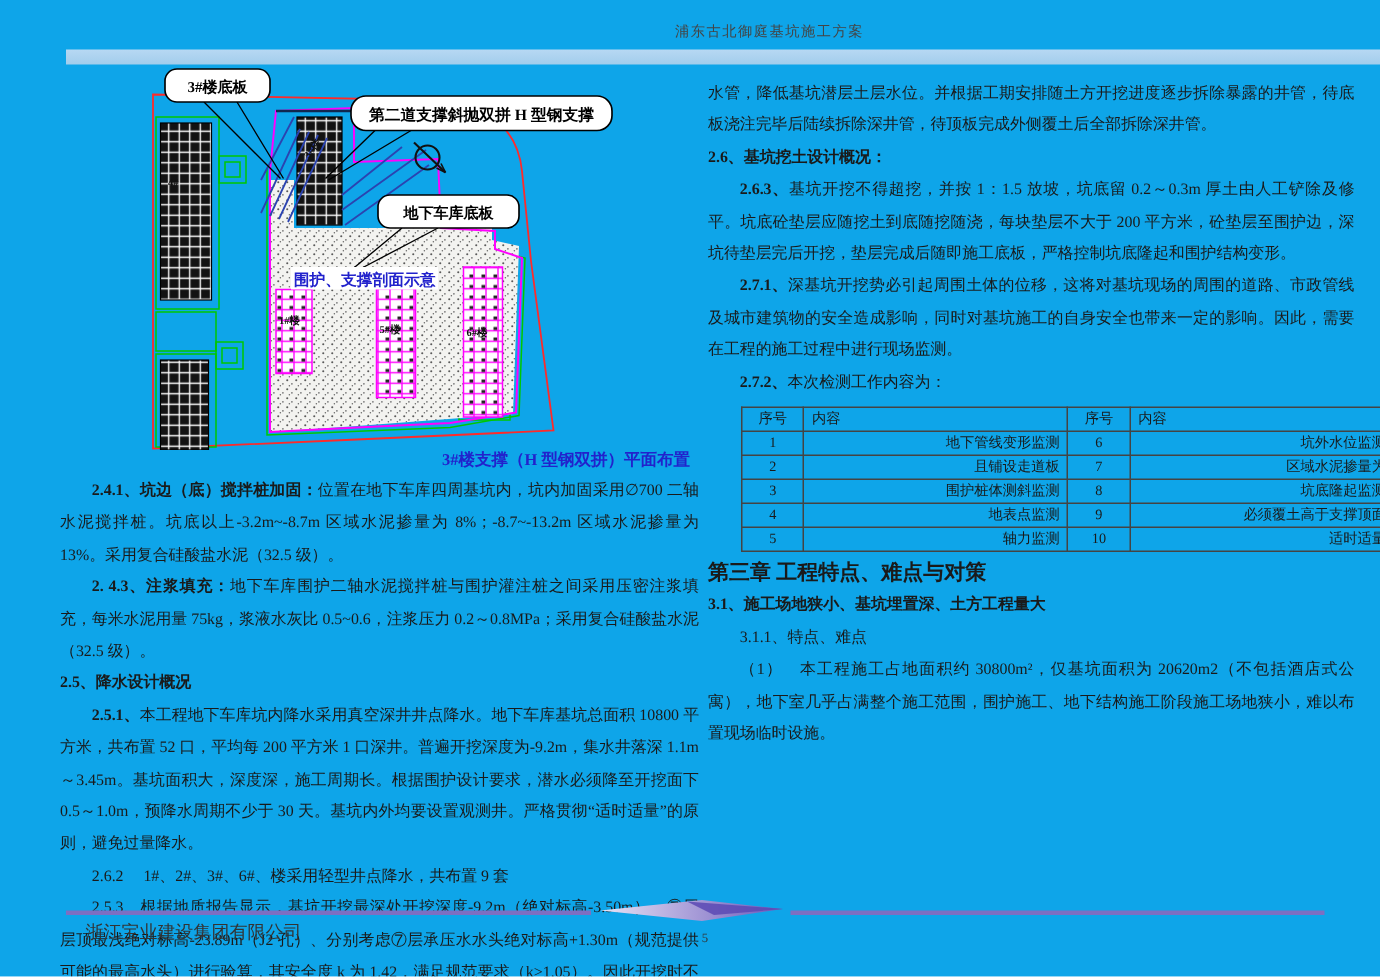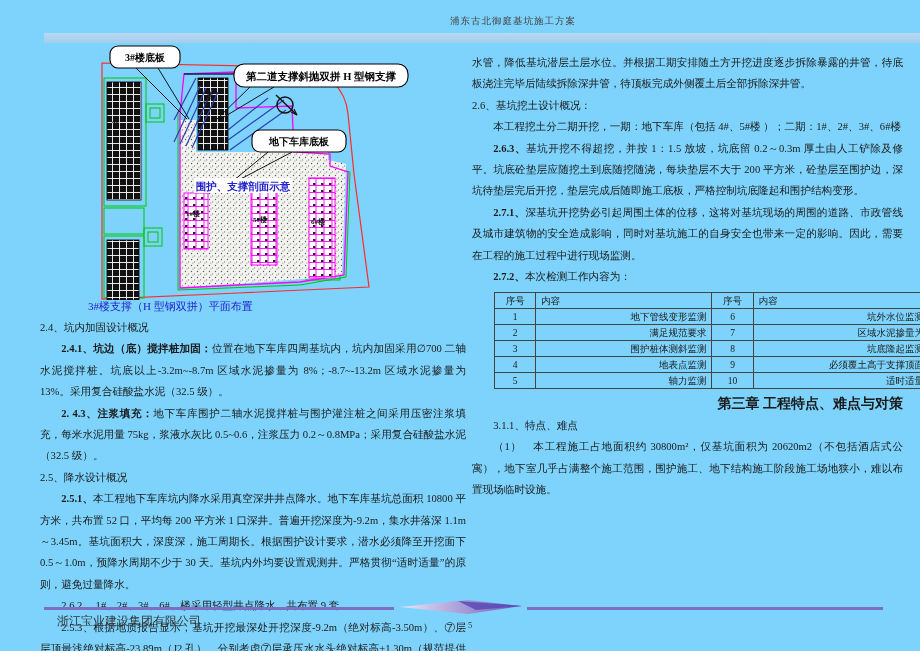--- a/index.html
+++ b/index.html
@@ -1,31 +1,31 @@
 <!DOCTYPE html>
 <html><head>
 <meta charset="utf-8">
 <style>
   html,body{margin:0;padding:0;background:#ffffff;}
-  .page{position:relative;width:920px;height:651px;background:#7dd3fc;overflow:hidden;
+  .page{position:relative;width:920px;height:651px;background:#0ea5e9;overflow:hidden;
         font-family:"Liberation Serif","DejaVu Serif",serif;color:#1a1a1a;}
   .header-title{position:absolute;left:160px;top:15px;width:706px;text-align:center;
         font-size:9.5px;color:#444;letter-spacing:1px;}
   .accent-bar{position:absolute;left:44px;top:33px;width:876px;height:10px;
         background:linear-gradient(to bottom,#b7d8f3,#a2cdec);}
   .diagram{position:absolute;left:88px;top:42px;width:372px;height:258px;}
-  .diagram-caption{position:absolute;left:88px;top:299px;width:372px;text-align:left;
-        font-size:11px;font-weight:normal;color:#2222cc;}
+  .diagram-caption{position:absolute;left:88px;top:299px;width:372px;text-align:right;
+        font-size:11px;font-weight:bold;color:#2222cc;}
   .col{position:absolute;font-size:10.6px;line-height:21.4px;text-align:justify;}
   .col-left{left:40px;top:317px;width:426px;}
   .col-right{left:472px;top:52px;width:431px;}
   .col p{margin:0;text-indent:2em;}
   .col p.noindent{text-indent:0;}
-  .col h4{margin:0;font-size:10.6px;font-weight:normal;text-indent:0;}
-  .chapter-title{margin:6px 0 5px 0;text-align:right;text-indent:0 !important;
+  .col h4{margin:0;font-size:10.6px;font-weight:bold;text-indent:0;}
+  .chapter-title{margin:6px 0 5px 0;text-align:left;text-indent:0 !important;
         font-size:14px;font-weight:bold;}
   table.monitor{border-collapse:collapse;margin:5px 0 4px 22px;width:436px;}
   table.monitor td,table.monitor th{border:1px solid #444;font-size:9.5px;font-weight:normal;
         height:15px;padding:0 5px;line-height:12px;}
   td.num,th.num{text-align:center;width:26px;padding:0 2px;}
   td.content{width:147px;text-align:right;}
   .footer-line{position:absolute;top:607px;height:2.5px;background:#7d6fc2;}
   .footer-line.l{left:44px;width:350px;}
   .footer-line.r{left:527px;width:356px;}
   .footer-arrow{position:absolute;left:398px;top:598px;}
@@ -141,54 +141,52 @@
 
     <g>
       <rect x="106" y="136" width="98" height="15" fill="#ffffff"></rect>
       <text x="155" y="148" text-anchor="middle" font-size="10.5" font-weight="bold" fill="#2222cc">围护、支撑剖面示意</text>
     </g>
   </svg>
 
   <div class="diagram-caption">3#楼支撑（H 型钢双拼）平面布置</div>
 
   <div class="col col-left">
-    <h4>2.4、坑内加固设计概况</h4>
     <p><b>2.4.1、坑边（底）搅拌桩加固：</b><span>位置在地下车库四周基坑内，坑内加固采用∅700 二轴水泥搅拌桩。坑底以上-3.2m~-8.7m 区域水泥掺量为 8%；-8.7~-13.2m 区域水泥掺量为 13%。采用复合硅酸盐水泥（32.5 级）。</span></p>
     <p><b>2. 4.3、注浆填充：</b><span>地下车库围护二轴水泥搅拌桩与围护灌注桩之间采用压密注浆填充，每米水泥用量 75kg，浆液水灰比 0.5~0.6，注浆压力 0.2～0.8MPa；采用复合硅酸盐水泥（32.5 级）。</span></p>
     <h4>2.5、降水设计概况</h4>
     <p><b>2.5.1、</b><span>本工程地下车库坑内降水采用真空深井井点降水。地下车库基坑总面积 10800 平方米，共布置 52 口，平均每 200 平方米 1 口深井。普遍开挖深度为-9.2m，集水井落深 1.1m～3.45m。基坑面积大，深度深，施工周期长。根据围护设计要求，潜水必须降至开挖面下 0.5～1.0m，预降水周期不少于 30 天。基坑内外均要设置观测井。严格贯彻“适时适量”的原则，避免过量降水。</span></p>
     <p>2.6.2　 1#、2#、3#、6#、楼采用轻型井点降水，共布置 9 套</p>
     <p>2.5.3、根据地质报告显示，基坑开挖最深处开挖深度-9.2m（绝对标高-3.50m）、⑦层层顶最浅绝对标高-23.89m（J2 孔）、分别考虑⑦层承压水水头绝对标高+1.30m（规范提供可能的最高水头）进行验算，其安全度 k 为 1.42，满足规范要求（k&gt;1.05）。因此开挖时不需对承压水进行减压处理。本次基坑降水采用真空深井结合轻型井点降水。根据不同土层的渗透性合理布置降水井滤</p>
   </div>
 
   <div class="col col-right">
     <p class="noindent">水管，降低基坑潜层土层水位。并根据工期安排随土方开挖进度逐步拆除暴露的井管，待底板浇注完毕后陆续拆除深井管，待顶板完成外侧覆土后全部拆除深井管。</p>
     <h4>2.6、基坑挖土设计概况：</h4>
-    <p>本工程挖土分二期开挖，一期：地下车库（包括 4#、5#楼 ）；二期：1#、2#、3#、6#楼</p>
     <p><b>2.6.3、</b><span>基坑开挖不得超挖，并按 1：1.5 放坡，坑底留 0.2～0.3m 厚土由人工铲除及修平。坑底砼垫层应随挖土到底随挖随浇，每块垫层不大于 200 平方米，砼垫层至围护边，深坑待垫层完后开挖，垫层完成后随即施工底板，严格控制坑底隆起和围护结构变形。</span></p>
     <p><b>2.7.1、</b><span>深基坑开挖势必引起周围土体的位移，这将对基坑现场的周围的道路、市政管线及城市建筑物的安全造成影响，同时对基坑施工的自身安全也带来一定的影响。因此，需要在工程的施工过程中进行现场监测。</span></p>
     <p><b>2.7.2、</b><span>本次检测工作内容为：</span></p>
 
     <table class="monitor">
       <tbody>
           <tr>
         <th class="num">序号</th>
         <th class="content">内容</th>
         <th class="num">序号</th>
         <th class="content">内容</th>
       </tr>
       <tr>
         <td class="num">1</td>
         <td class="content">地下管线变形监测</td>
         <td class="num">6</td>
         <td class="content">坑外水位监测</td>
       </tr>
       <tr>
         <td class="num">2</td>
-        <td class="content">满足规范要求</td>
+        <td class="content">且铺设走道板</td>
         <td class="num">7</td>
         <td class="content">区域水泥掺量为</td>
       </tr>
       <tr>
         <td class="num">3</td>
         <td class="content">围护桩体测斜监测</td>
         <td class="num">8</td>
         <td class="content">坑底隆起监测</td>
       </tr>
       <tr>
@@ -200,20 +198,21 @@
       <tr>
         <td class="num">5</td>
         <td class="content">轴力监测</td>
         <td class="num">10</td>
         <td class="content">适时适量</td>
       </tr>
     </tbody>
       </table>
 
     <p class="chapter-title">第三章  工程特点、难点与对策</p>
+    <h4>3.1、施工场地狭小、基坑埋置深、土方工程量大</h4>
     <p>3.1.1、特点、难点</p>
     <p>（1）　本工程施工占地面积约 30800m²，仅基坑面积为 20620m2（不包括酒店式公寓），地下室几乎占满整个施工范围，围护施工、地下结构施工阶段施工场地狭小，难以布置现场临时设施。</p>
   </div>
 
   <div class="footer-line l"></div>
   <div class="footer-line r"></div>
   <svg class="footer-arrow" width="126" height="18" viewBox="0 0 126 18">
     <defs>
       <linearGradient id="agrad" x1="0" y1="0" x2="1" y2="0">
         <stop offset="0" stop-color="#e8e4f6"></stop>

